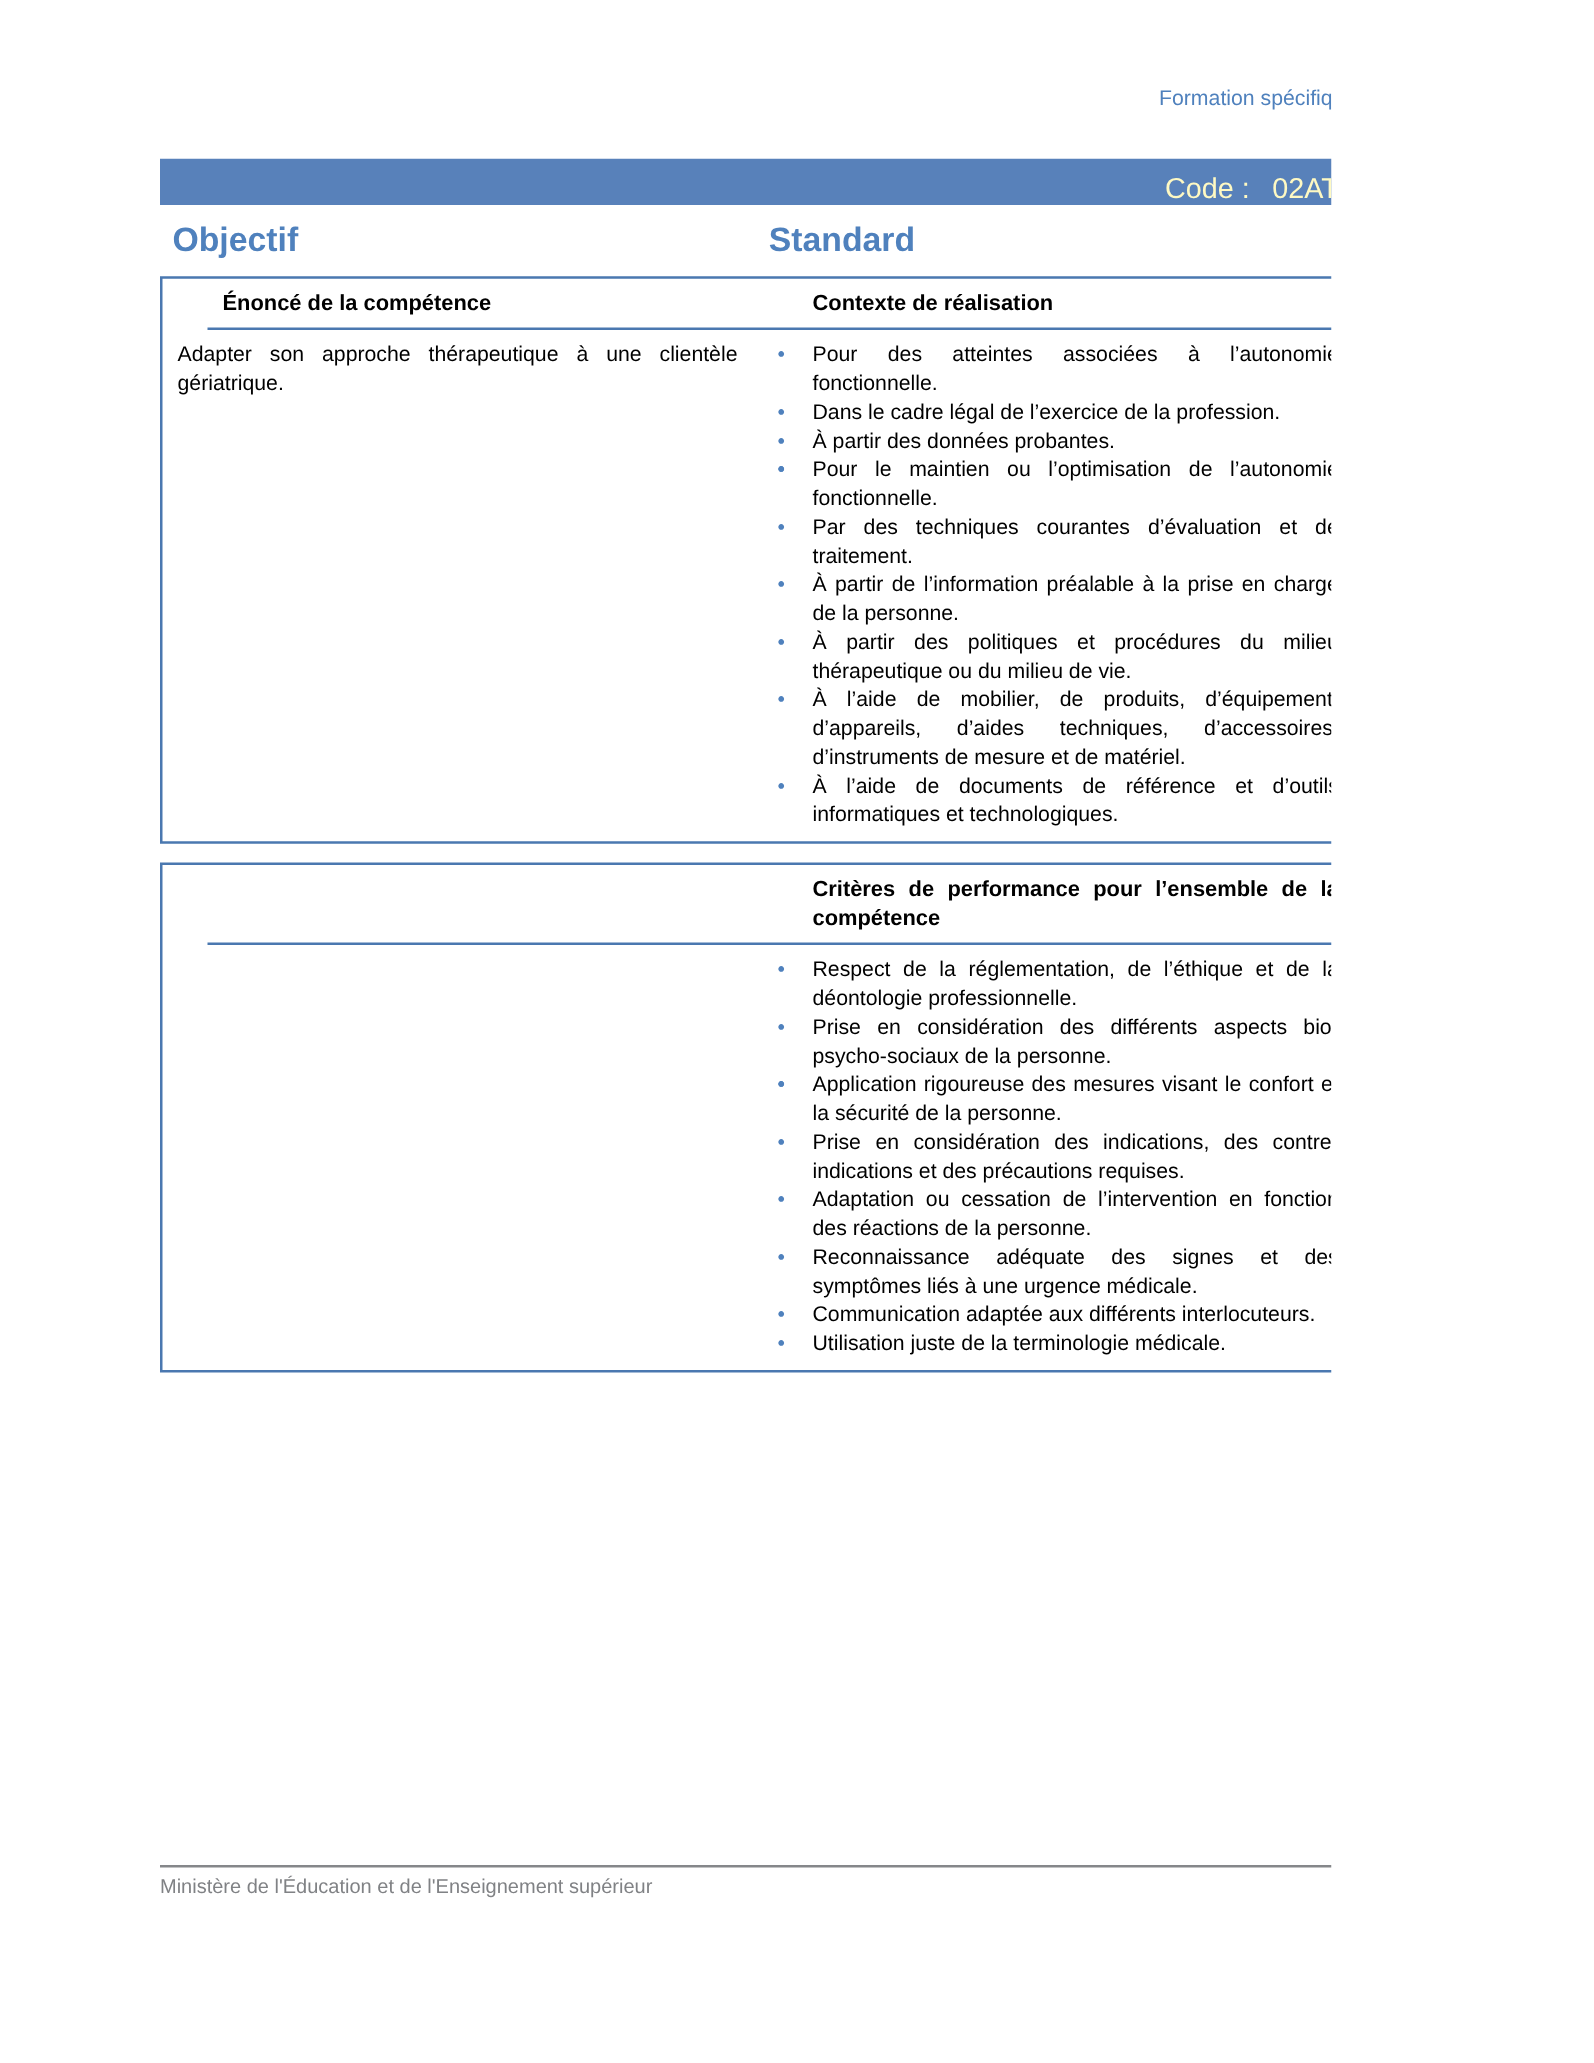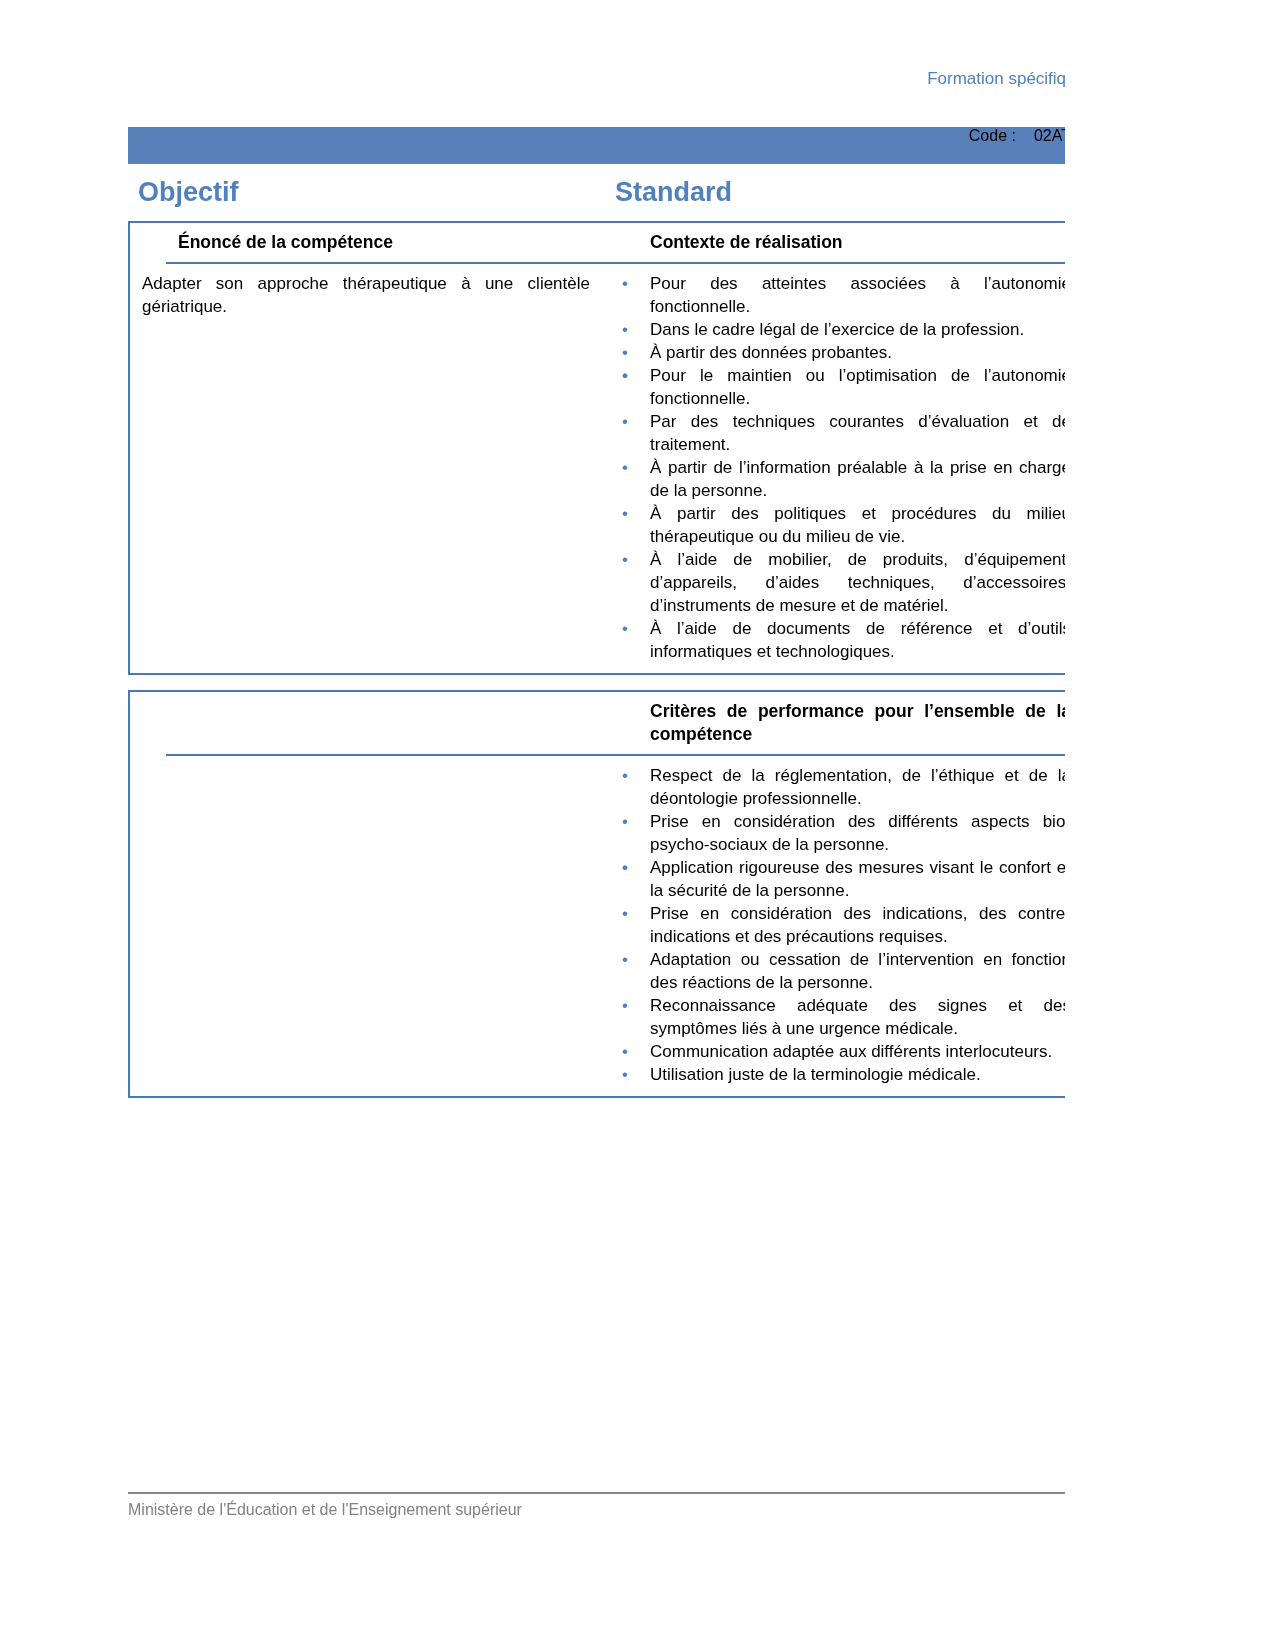--- a/index.html
+++ b/index.html
@@ -22,24 +22,24 @@
     margin-top: 68px;
     text-align: right;
     color: #4f81bd;
     font-size: 17px;
     line-height: 22px;
   }
   .code-bar {
     margin-top: 37px;
     height: 37px;
     background: #5881ba;
-    color: #000000;
-    font-size: 16px;
+    color: #fef9c3;
+    font-size: 23px;
     display: flex;
-    align-items: flex-start;
+    align-items: flex-end;
     justify-content: flex-end;
     padding-right: 14px;
   }
   .code-bar .code-value { margin-left: 18px; }
   .col-headings {
     display: grid;
     grid-template-columns: 474px 1fr;
     margin-top: 15px;
   }
   .col-heading {

